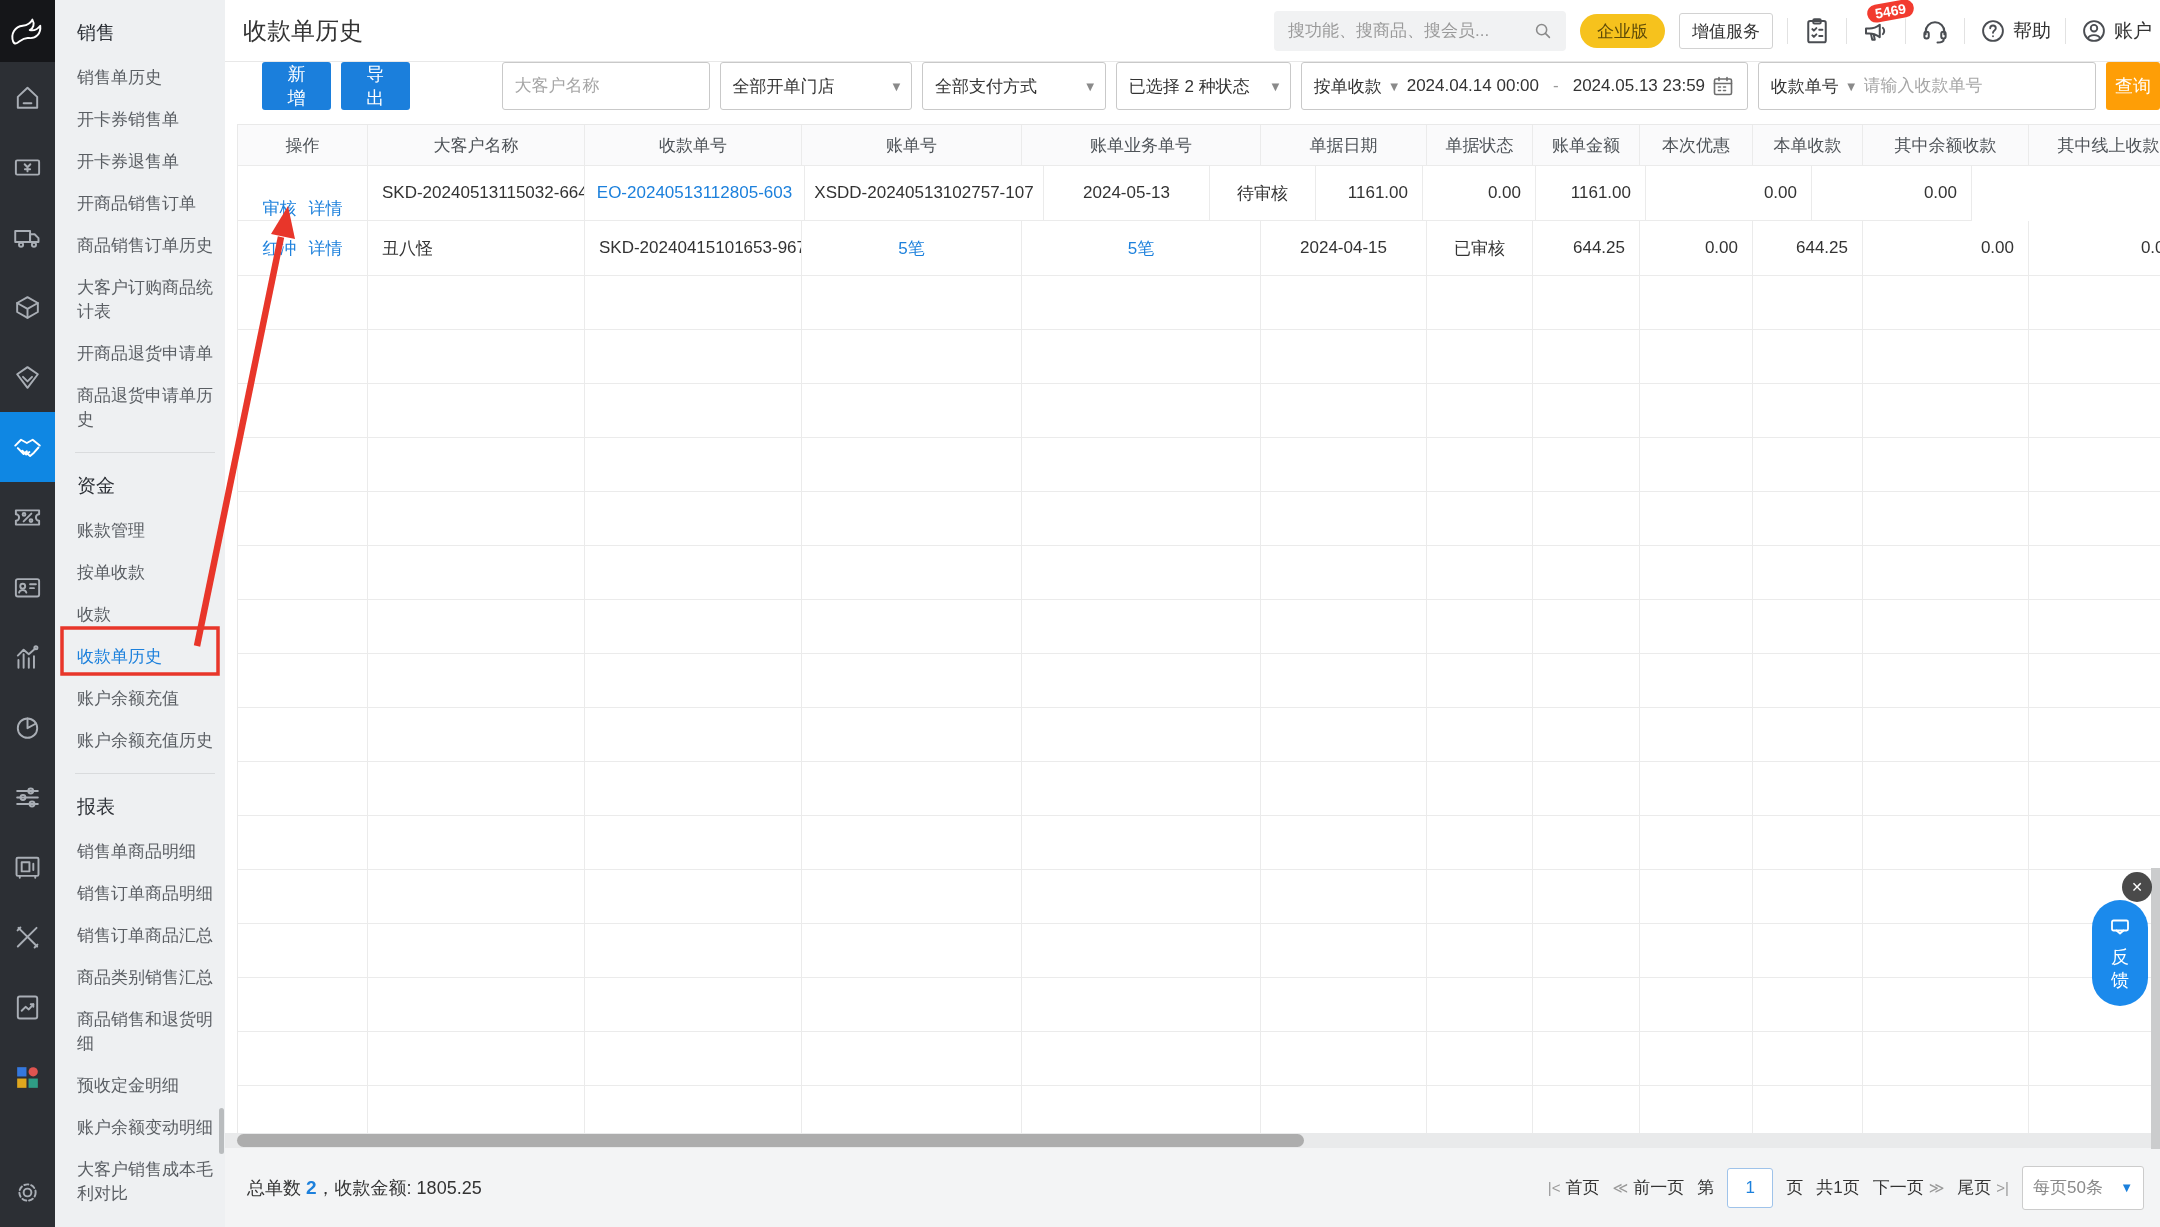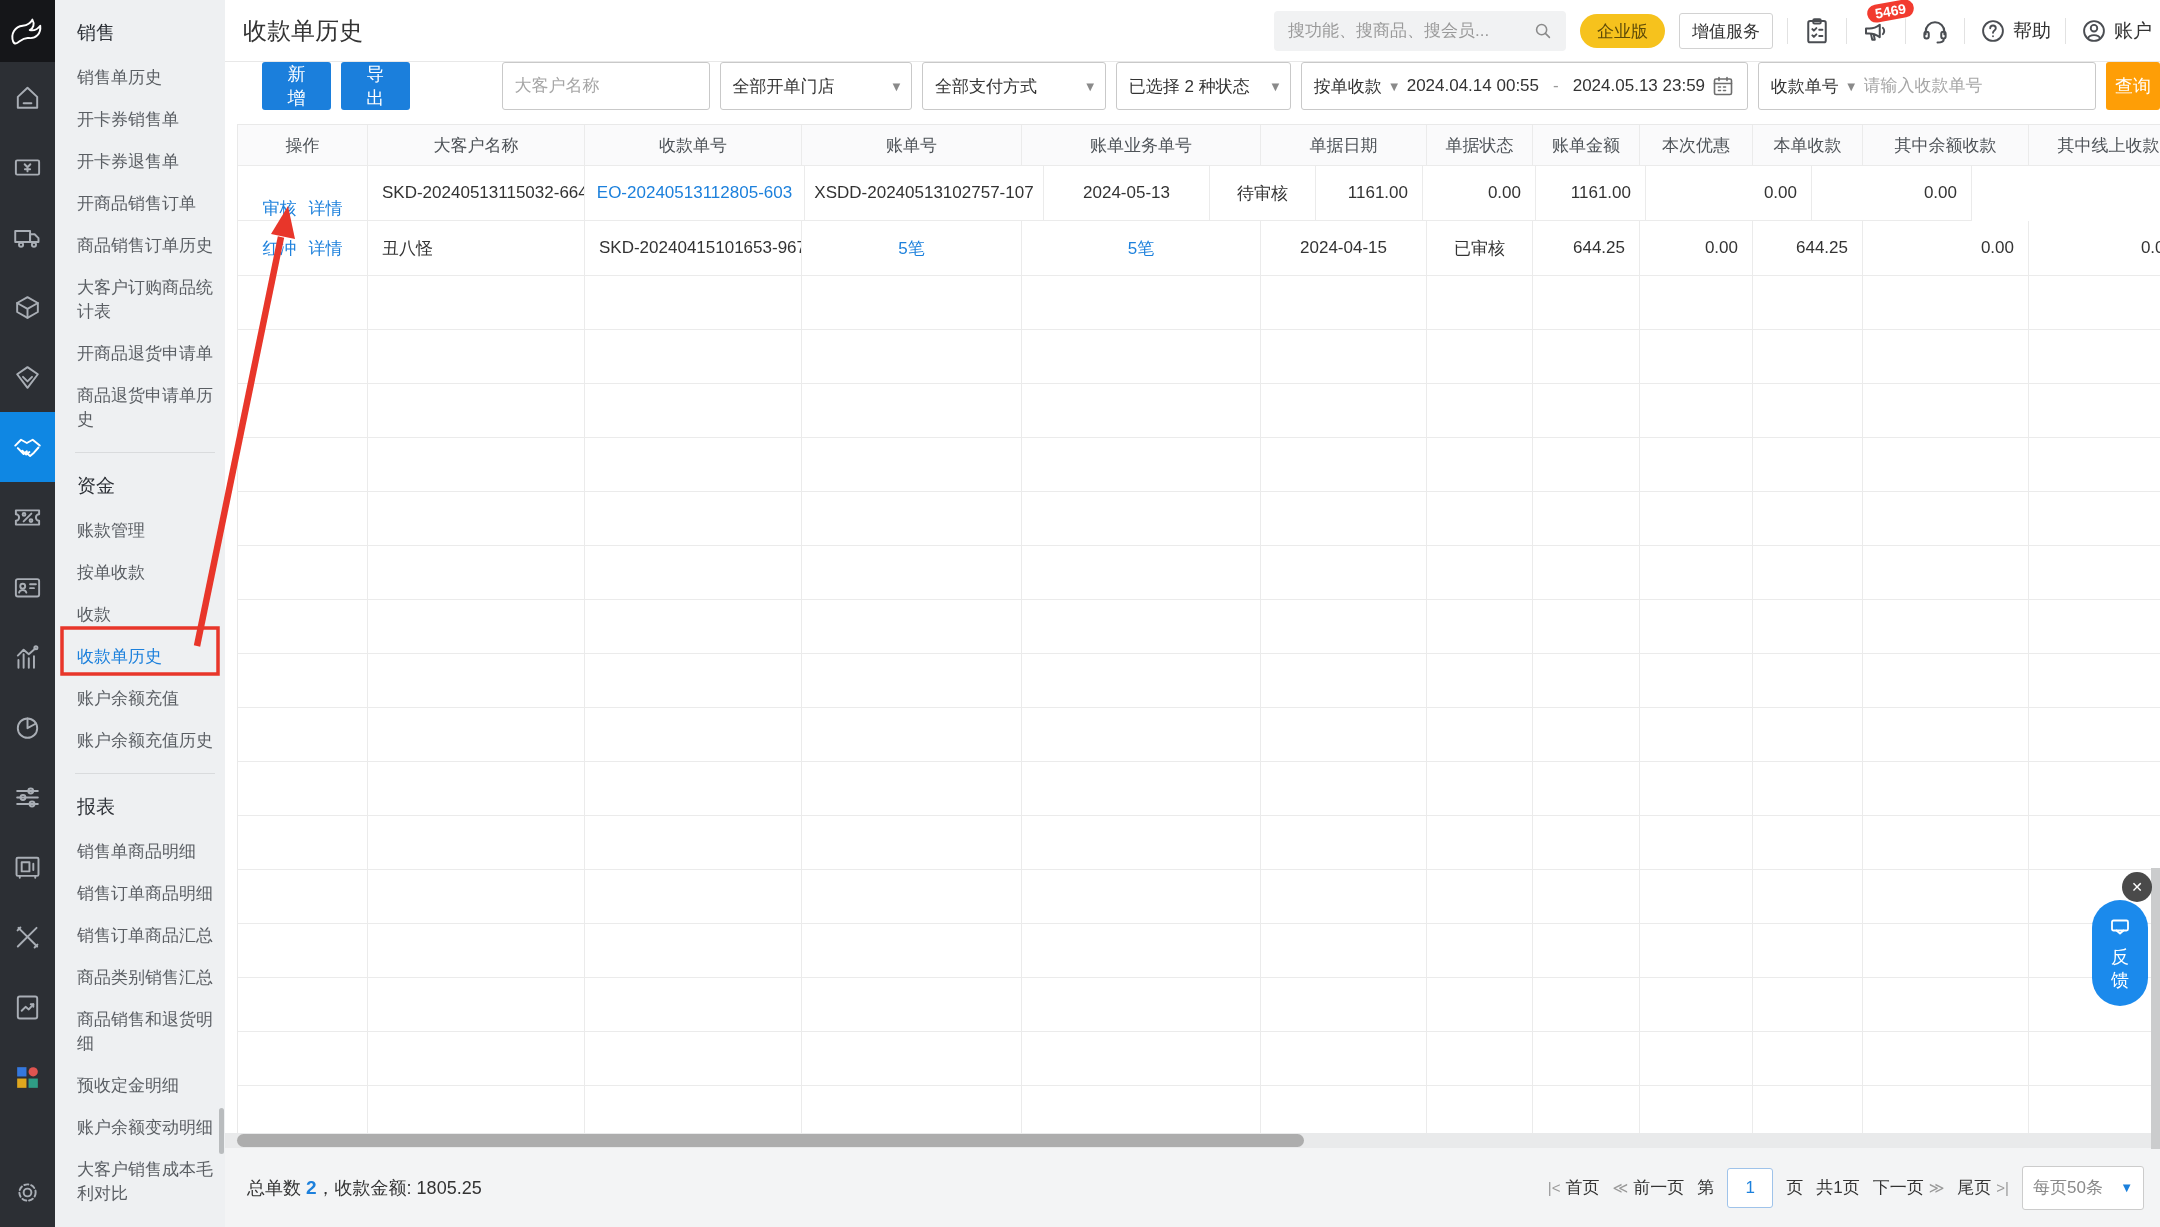--- a/index.html
+++ b/index.html
@@ -320,21 +320,21 @@
         <span>全部支付方式</span>
         <span class="caret">▼</span>
       </div>
       <div class="f-select" style="width:180px">
         <span>已选择 2 种状态</span>
         <span class="caret">▼</span>
       </div>
       <div class="f-date">
         <span>按单收款</span>
         <span class="caret-in">▼</span>
-        <span>2024.04.14 00:55</span>
+        <span>2024.04.14 00:00</span>
         <span class="dash">-</span>
         <span>2024.05.13 23:59</span>
         <svg viewBox="0 0 24 24" fill="none" stroke="currentColor" stroke-width="1.6" stroke-linecap="round">
             <rect x="3.5" y="5" width="17" height="15.5" rx="1.5"></rect>
             <path d="M3.5 9.5h17M8 3.5v3M16 3.5v3M7.5 13h2M7.5 16.5h2M12.5 13h2M12.5 16.5h2"></path>
           </svg>
       </div>
       <div class="f-no">
         <span>收款单号</span>
         <span class="caret-in">▼</span>

